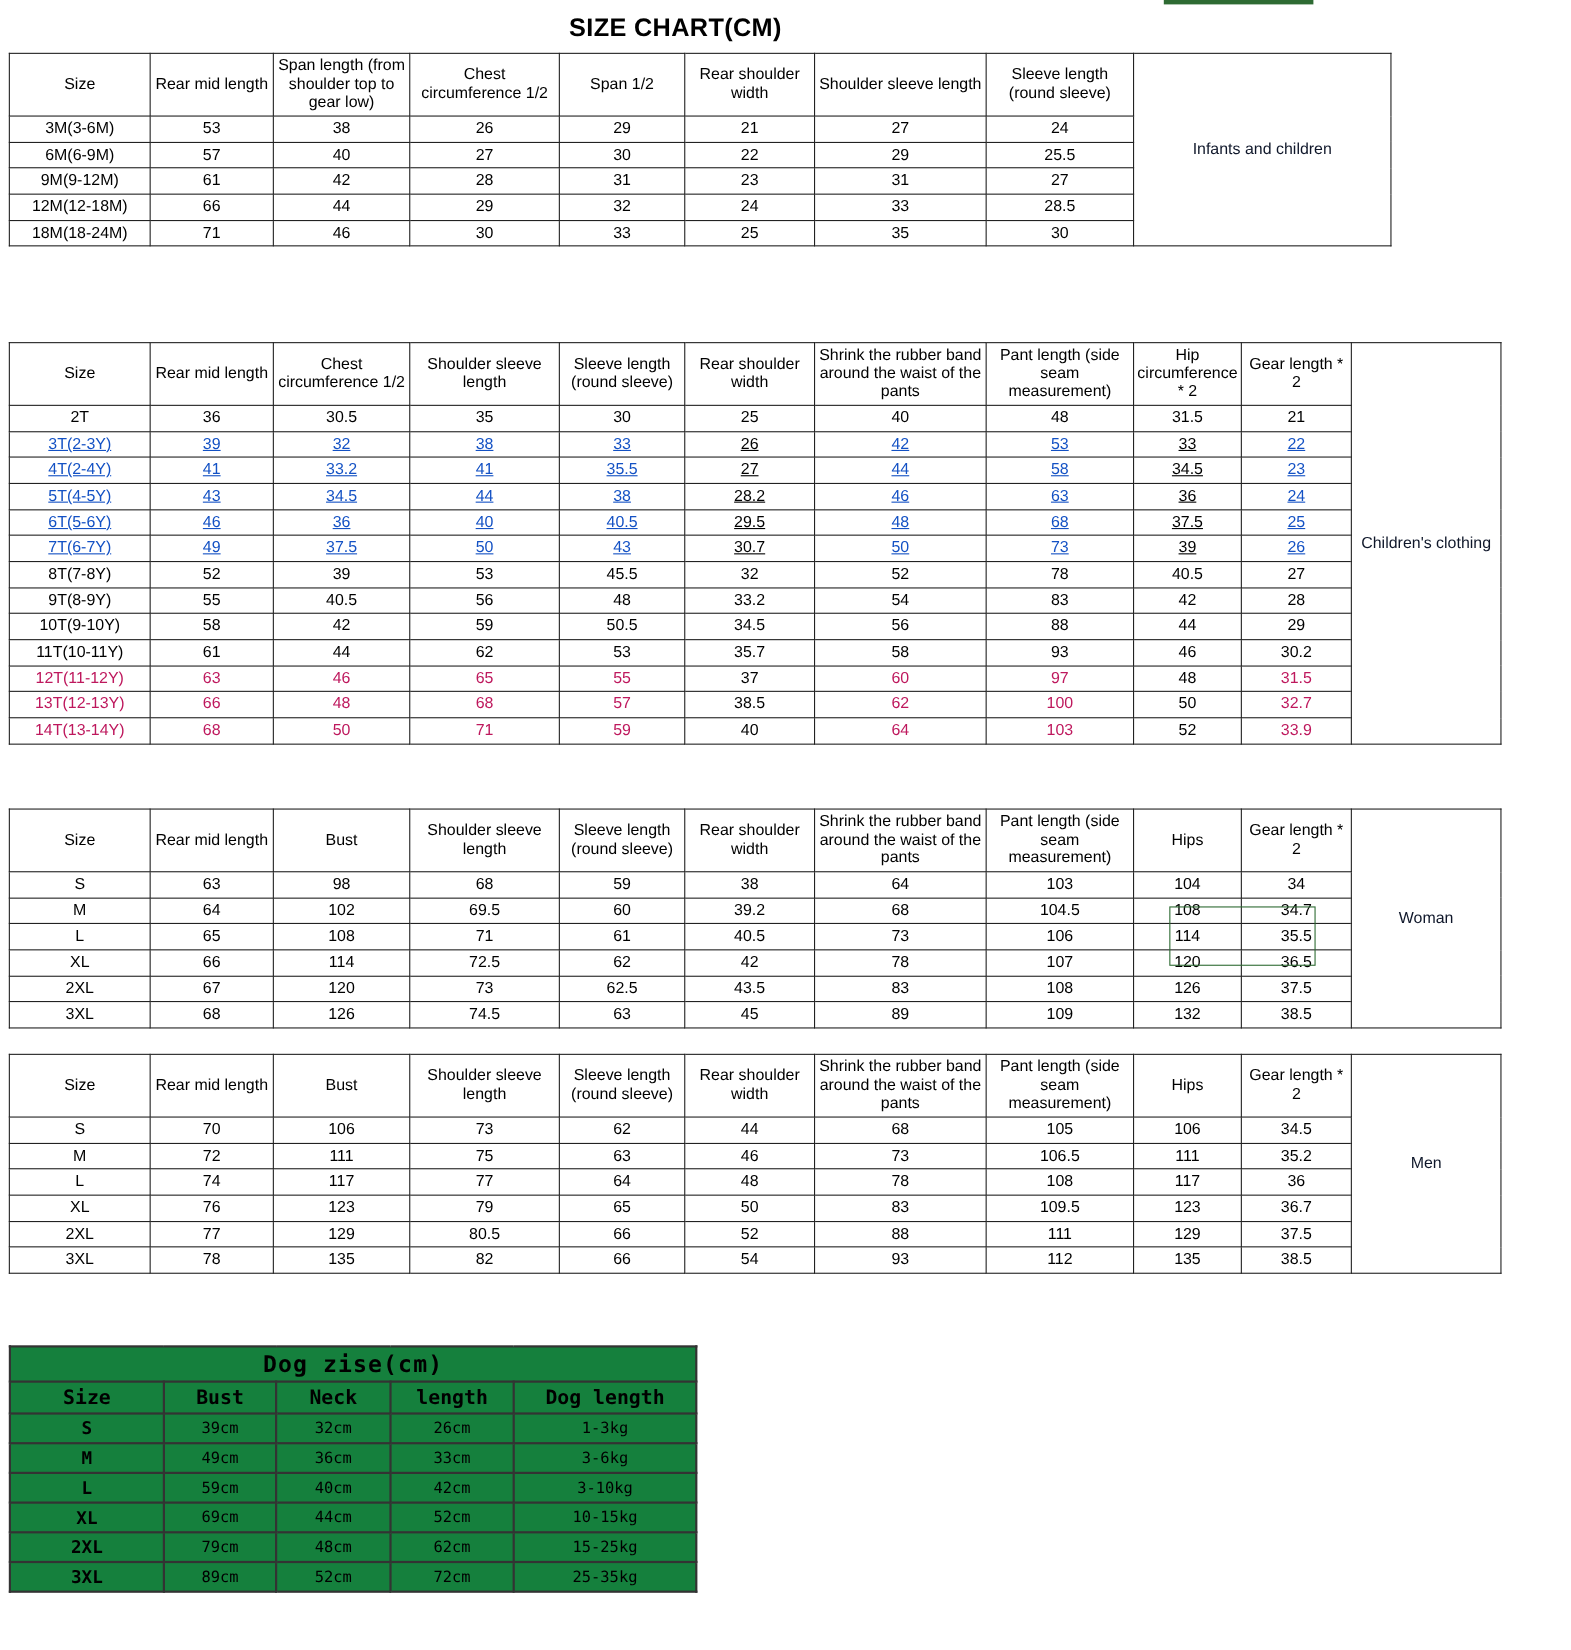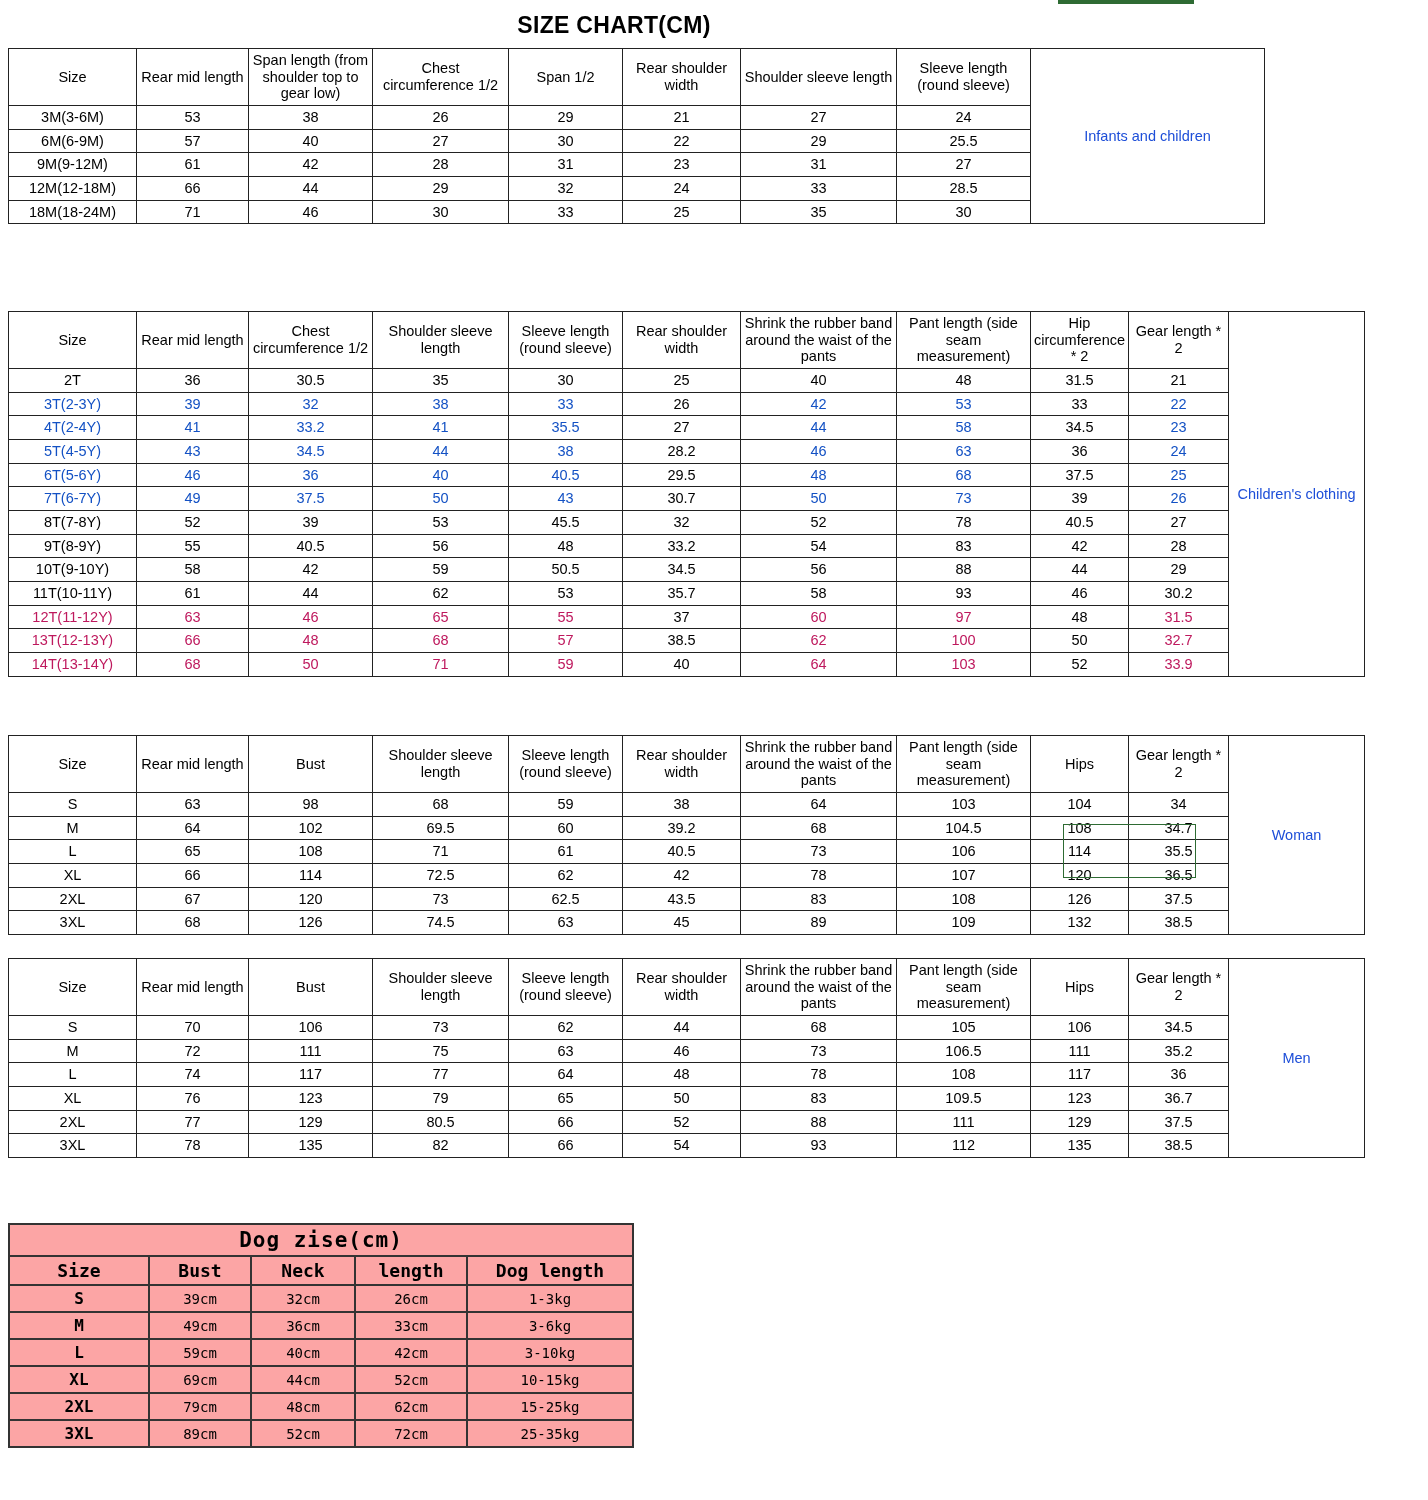--- a/index.html
+++ b/index.html
@@ -49,26 +49,26 @@
     font-size: 14.5px;
     font-weight: normal;
     padding: 3px 2px;
     line-height: 1.15;
   }
   .hdr td {
     font-size: 14.5px;
     line-height: 1.18;
   }
   .cat-cell {
-    color: #1d4ed8;
+    color: #0f172a;
     font-weight: bold;
     font-size: 19px;
     line-height: 1.25;
   }
-  .blue td { color: #1351c4; }
+  .blue td { color: #1351c4; text-decoration: underline; }
   .blue td.black { color: #000; }
   .red td { color: #be185d; }
   .red td.black { color: #000; }
 
   
   .block {
     position: absolute;
   }
   #t-infants { top: 48px; left: 8px; }
   #t-children { top: 311px; left: 8px; }
@@ -81,21 +81,21 @@
     border-collapse: collapse;
     table-layout: fixed;
     font-family: "DejaVu Sans Mono", monospace;
   }
   table.dog td {
     border: 2px solid #333;
     text-align: center;
     vertical-align: middle;
     font-size: 16px;
     padding: 3px 2px;
-    background: #fca5a5;
+    background: #15803d;
   }
   table.dog td.small {
     font-size: 14px;
   }
   table.dog .dog-title {
     font-size: 21px;
     font-weight: bold;
     letter-spacing: 1px;
   }
   table.dog .dog-head td {

